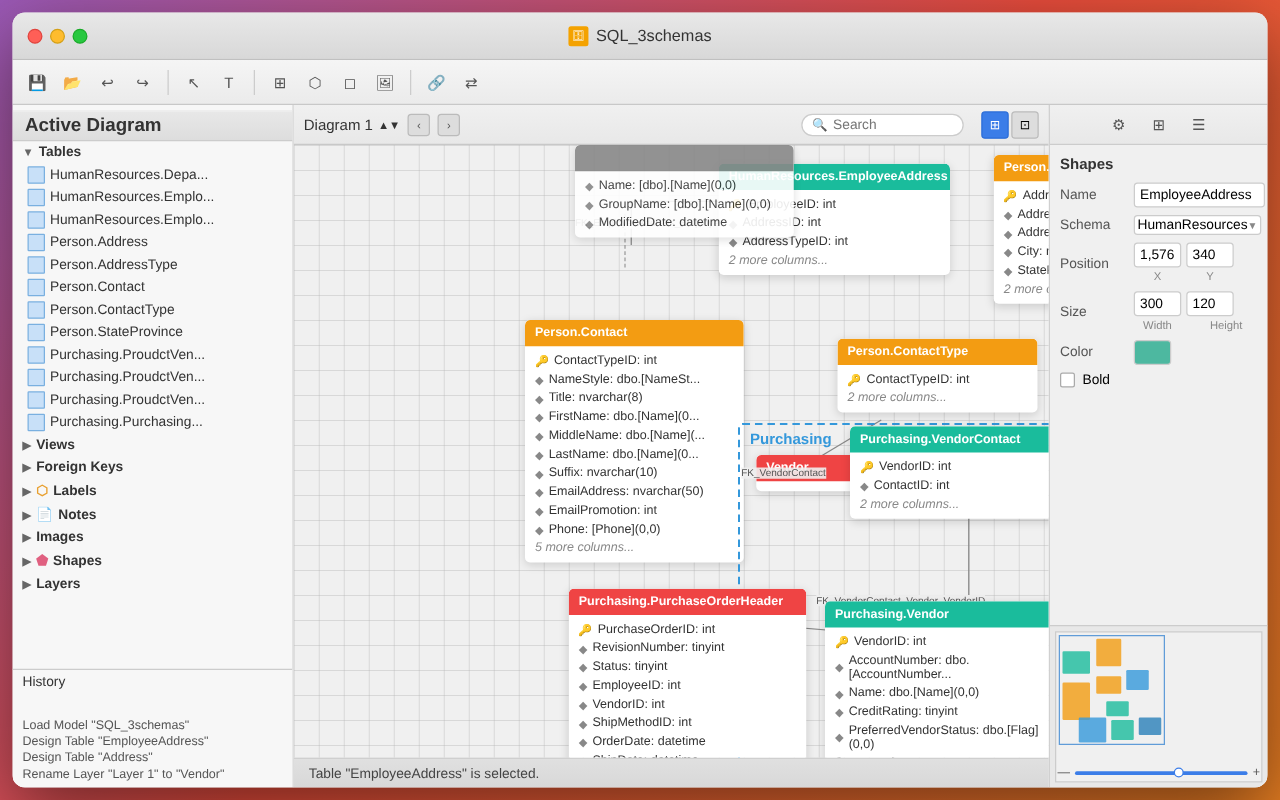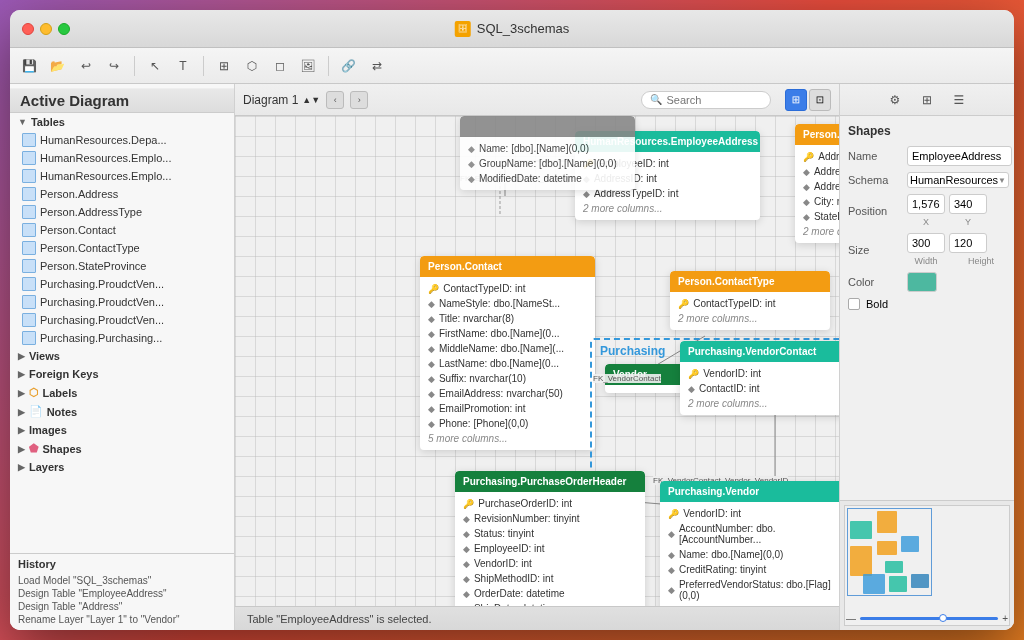--- a/index.html
+++ b/index.html
@@ -156,23 +156,23 @@
     }
     .chevron { font-size: 9px; color: #666; }
     
     .history-panel {
       border-top: 1px solid #ccc;
       padding: 4px 8px;
       font-size: 11px;
       background: #f7f7f7;
     }
     .history-title {
-      font-weight: 700;
+      font-weight: 400;
       color: #333;
-      margin-bottom: 4px;
+      margin-bottom: 22px;
       font-size: 11px;
     }
     .history-item {
       color: #555;
       padding: 1px 0;
       font-size: 10px;
     }
     
     .diagram-area {
       flex: 1;
@@ -291,21 +291,21 @@
     .db-table-row .diamond-icon { color: #888; font-size: 9px; }
     .more-rows {
       padding: 2px 8px;
       color: #888;
       font-size: 10px;
       font-style: italic;
     }
     
     .header-teal { background: #1abc9c; }
     .header-orange { background: #f39c12; }
-    .header-blue { background: #15803d; }
+    .header-blue { background: #ef4444; }
     
     .purchasing-label {
       position: absolute;
       font-size: 12px;
       font-weight: 600;
       color: #3498db;
       border: 2px dashed #3498db;
       padding: 4px 8px;
       border-radius: 4px;
     }

